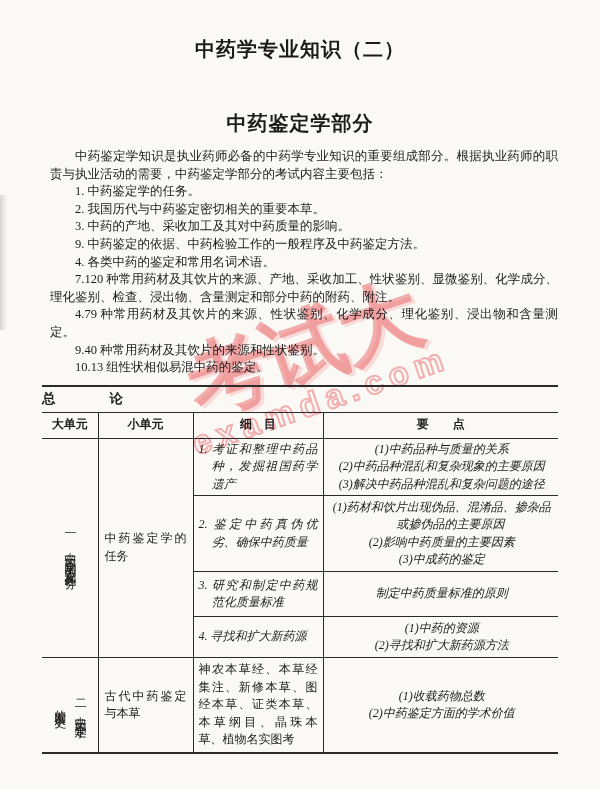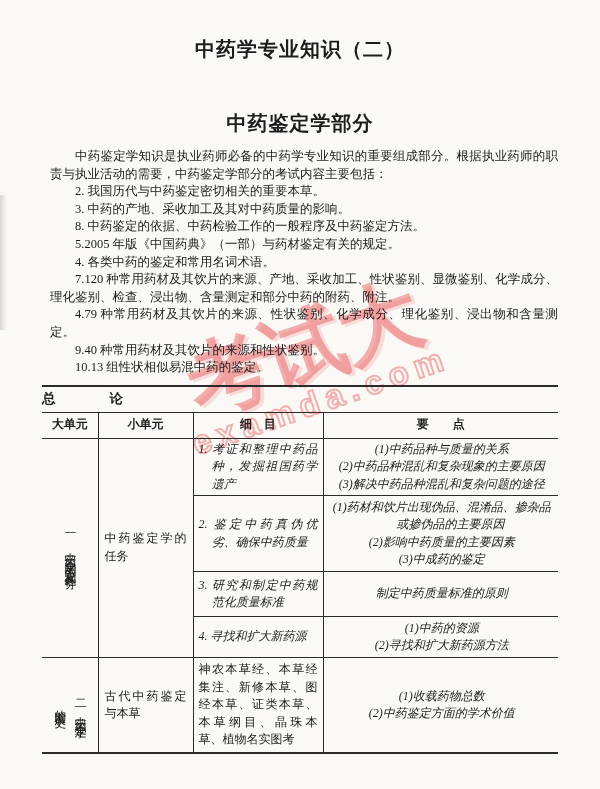--- a/index.html
+++ b/index.html
@@ -101,24 +101,24 @@
   <div class="wm-site">examda.com</div>
 </div>
 
 <div class="sheet">
 
   <h1 class="title">中药学专业知识（二）</h1>
   <h2 class="section-title">中药鉴定学部分</h2>
 
   <div class="bodytext">
     <p>中药鉴定学知识是执业药师必备的中药学专业知识的重要组成部分。根据执业药师的职责与执业活动的需要，中药鉴定学部分的考试内容主要包括：</p>
+    <p>1. 中药鉴定学的任务。</p>
     <p>2. 我国历代与中药鉴定密切相关的重要本草。</p>
     <p>3. 中药的产地、采收加工及其对中药质量的影响。</p>
-    <p>8. 中药鉴定的依据、中药检验工作的一般程序及中药鉴定方法。</p>
-    <p>5.2005 年版《中国药典》（一部）与药材鉴定有关的规定。</p>
+    <p>9. 中药鉴定的依据、中药检验工作的一般程序及中药鉴定方法。</p>
     <p>4. 各类中药的鉴定和常用名词术语。</p>
     <p>7.120 种常用药材及其饮片的来源、产地、采收加工、性状鉴别、显微鉴别、化学成分、理化鉴别、检查、浸出物、含量测定和部分中药的附药、附注。</p>
     <p>4.79 种常用药材及其饮片的来源、性状鉴别、化学成分、理化鉴别、浸出物和含量测定。</p>
     <p>9.40 种常用药材及其饮片的来源和性状鉴别。</p>
     <p>10.13 组性状相似易混中药的鉴定。</p>
   </div>
 
   <table class="syllabus">
     <colgroup>
         <col class="c1">

